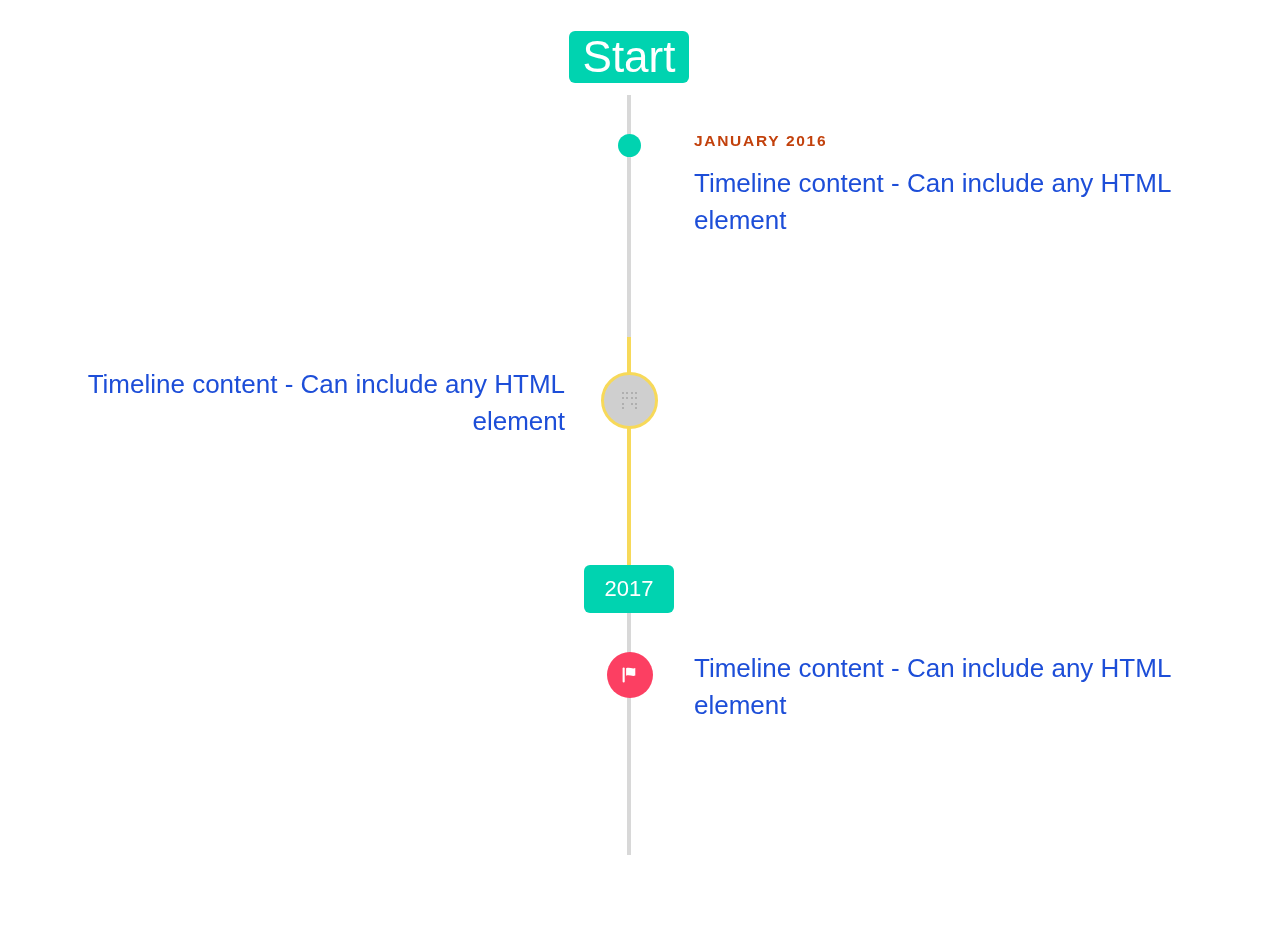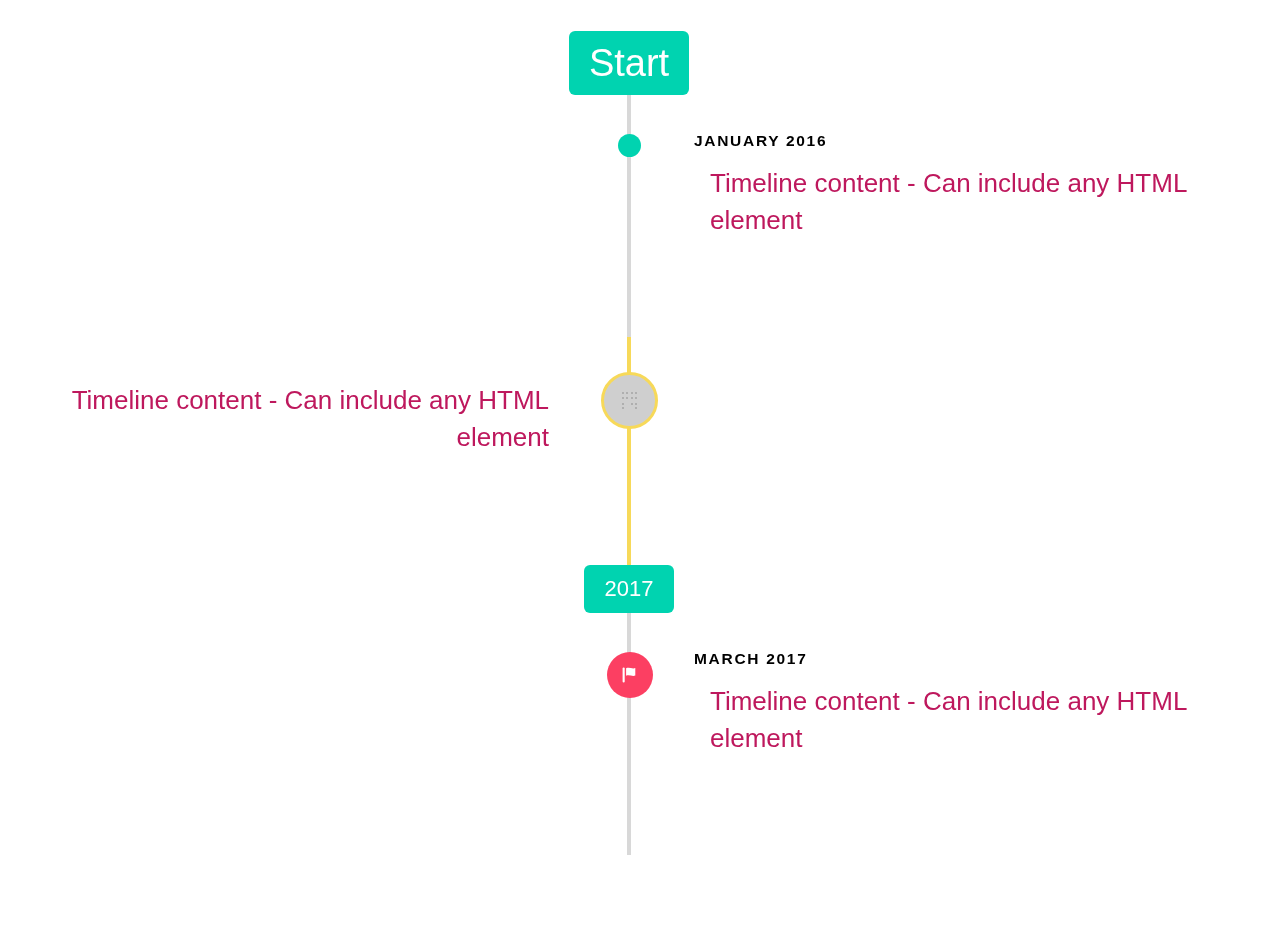--- a/index.html
+++ b/index.html
@@ -43,22 +43,22 @@
     border-radius: 6px;
     display: flex;
     align-items: center;
     justify-content: center;
     white-space: nowrap;
     line-height: 1;
   }
   .cap-badge.large {
     left: 569px;
     width: 120px;
-    height: 64px;
-    font-size: 38px;
+    height: 52px;
+    font-size: 44px;
   }
   .cap-badge.small {
     left: 584px;
     width: 90px;
     height: 48px;
     font-size: 22px;
   }
   #badge-start { top: 31px; }
   #badge-mid   { top: 565px; }
   #badge-end   { top: 848px; }
@@ -105,30 +105,30 @@
   .entry {
     position: absolute;
   }
   .entry.right { left: 694px; width: 540px; text-align: left; }
   .entry.left  { left: 24px;  width: 541px; text-align: right; }
 
   .entry-date {
     font-size: 15.5px;
     font-weight: bold;
     letter-spacing: 1.7px;
-    color: #000000;
+    color: #c2410c;
     margin: 0 0 16px 0;
     line-height: 1.1;
   }
   .entry-body {
     font-size: 26px;
     font-weight: 400;
-    color: #be185d;
+    color: #1d4ed8;
     line-height: 1.42;
-    margin: 16px;
+    margin: 0;
   }
 
   #entry-jan { top: 132px; }
   #entry-feb { top: 366px; }
   #entry-mar { top: 650px; }
 </style>
 </head>
 <body>
 
 <div class="timeline">
@@ -178,18 +178,17 @@
 
   <div class="marker marker-flag-pink">
     <span>
       <svg width="24" height="24" viewBox="0 0 24 24" aria-hidden="true">
         <rect x="4.6" y="4.4" width="2.1" height="15.2" rx="1" fill="#ffffff"></rect>
         <path d="M8.1 5.2 c3.2 -1.5 6.1 1.1 9.2 -0.2 l0 7.6 c-3.1 1.3 -6.0 -1.3 -9.2 0.2 z" fill="#ffffff"></path>
       </svg>
     </span>
   </div>
   <div class="entry right" id="entry-mar">
-    <p class="entry-date">MARCH 2017</p>
     <p class="entry-body">Timeline content - Can include any HTML element</p>
   </div>
 
 
 </div>
 
 </body></html>

